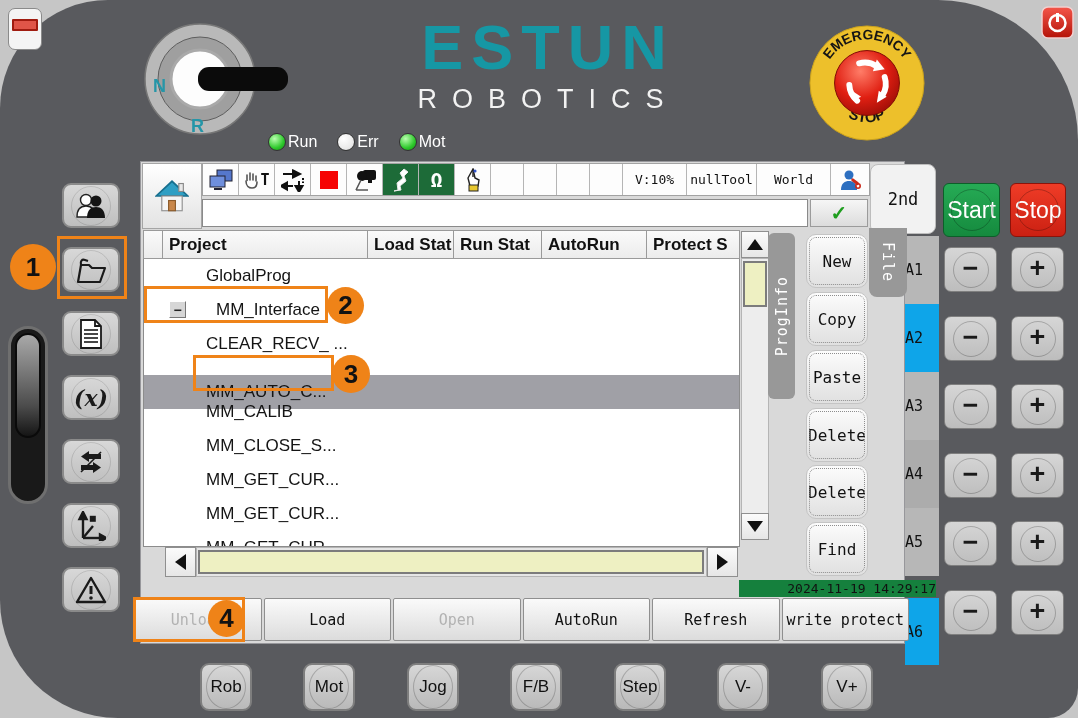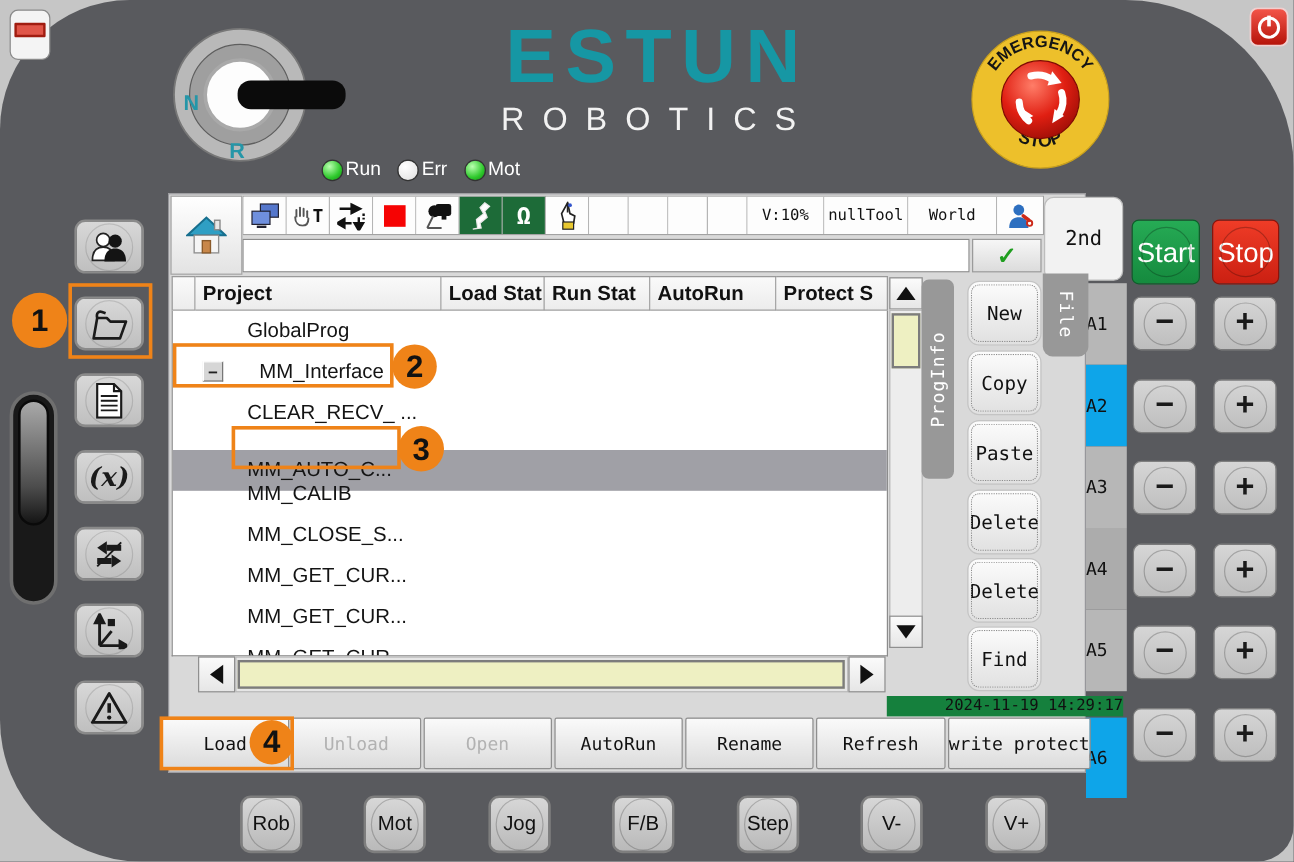--- a/index.html
+++ b/index.html
@@ -9,21 +9,21 @@
   .pendant{position:absolute;inset:0;background:#595a5e;
            border-radius:108px 140px 30px 118px;}
   
   .eject{left:8px;top:8px;width:34px;height:42px;background:#f4f4f4;border:1px solid #8a8a8a;
          border-radius:7px;display:flex;align-items:flex-start;justify-content:center;padding-top:10px;box-sizing:border-box;}
   .eject-bar{width:22px;height:8px;background:#e05548;border:2px solid #a01c10;border-radius:1px;}
   .logo{left:378px;top:14px;width:340px;text-align:center;color:#1697a4;
         font-size:63px;font-weight:800;letter-spacing:8px;line-height:66px;}
   .logo2{left:378px;top:84px;width:340px;text-align:center;color:#f2f2f2;
          font-size:27px;font-weight:400;letter-spacing:15px;line-height:30px;}
-  .leds{left:268px;top:133px;display:flex;gap:14px;align-items:center;}
+  .leds{left:268px;top:133px;display:flex;gap:20px;align-items:center;}
   .led-item{display:flex;align-items:center;gap:2px;color:#fff;font-size:16px;}
   .led{width:16px;height:16px;border-radius:50%;border:1px solid #333;}
   .led.green{background:radial-gradient(circle at 35% 30%,#baffb0,#2ec92c 60%,#138a13);}
   .led.white{background:radial-gradient(circle at 35% 30%,#ffffff,#e8e8e8 70%,#b9b9b9);}
   .power{left:1041px;top:6px;}
   
   .screen{left:140px;top:161px;width:765px;height:483px;background:#d9d9d9;
           border:1px solid #97979b;box-sizing:border-box;}
   .homebtn{left:142px;top:163px;width:58px;height:64px;background:linear-gradient(#ffffff,#e3e3e3);
            border:1px solid #a5a5a5;display:flex;align-items:center;justify-content:center;}
@@ -396,34 +396,31 @@
 
 <div class="abs vtab" style="left:869px;top:228px;width:38px;height:69px;border-radius:0 0 8px 8px">
   <span>File</span>
 </div>
 
 <div class="abs tstamp">
     <span>2024-11-19 14:29:17</span>
   </div>
 
 <div class="abs bbar">
+  <div class="bbtn disabled">
+      <span>Unload</span>
+    </div>
   <div class="bbtn">
       <span>Load</span>
     </div>
   <div class="bbtn disabled">
-      <span>Unload</span>
-    </div>
-  <div class="bbtn disabled">
       <span>Open</span>
     </div>
   <div class="bbtn">
       <span>AutoRun</span>
-    </div>
-  <div class="bbtn">
-      <span>Rename</span>
     </div>
   <div class="bbtn">
       <span>Refresh</span>
     </div>
   <div class="bbtn">
       <span>write protect</span>
     </div>
 </div>
 
 <div class="abs startbtn">

